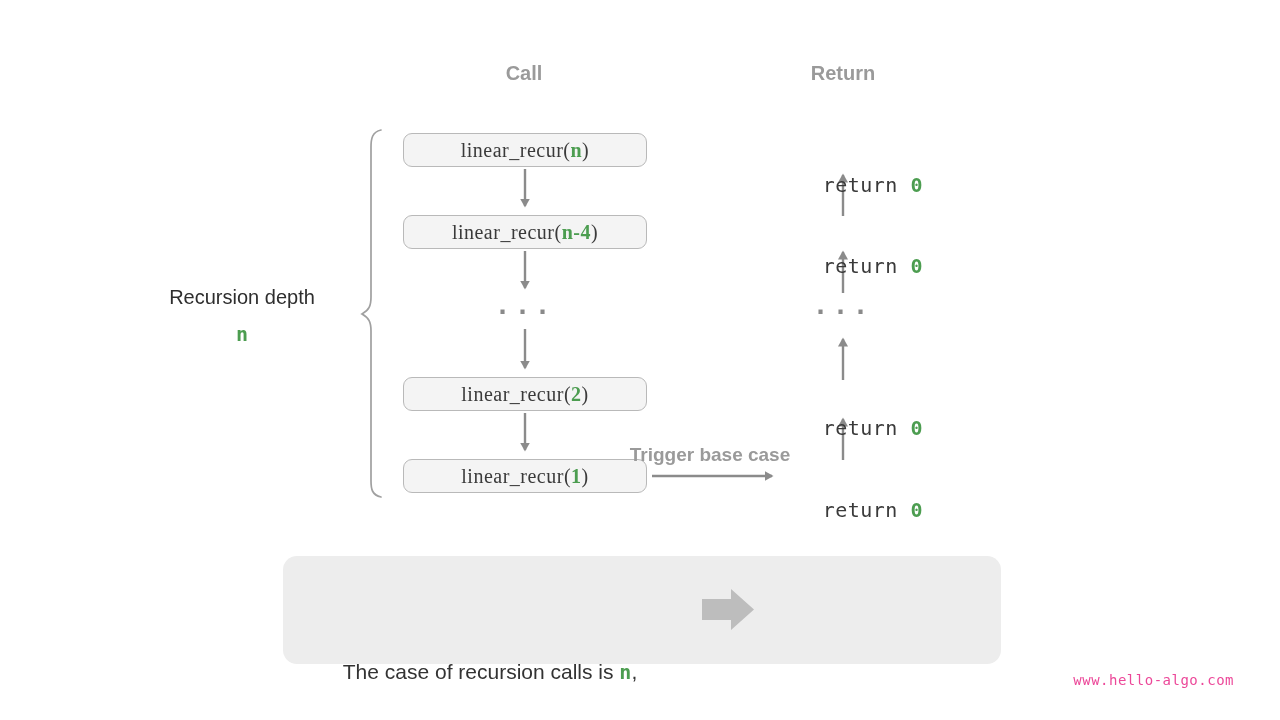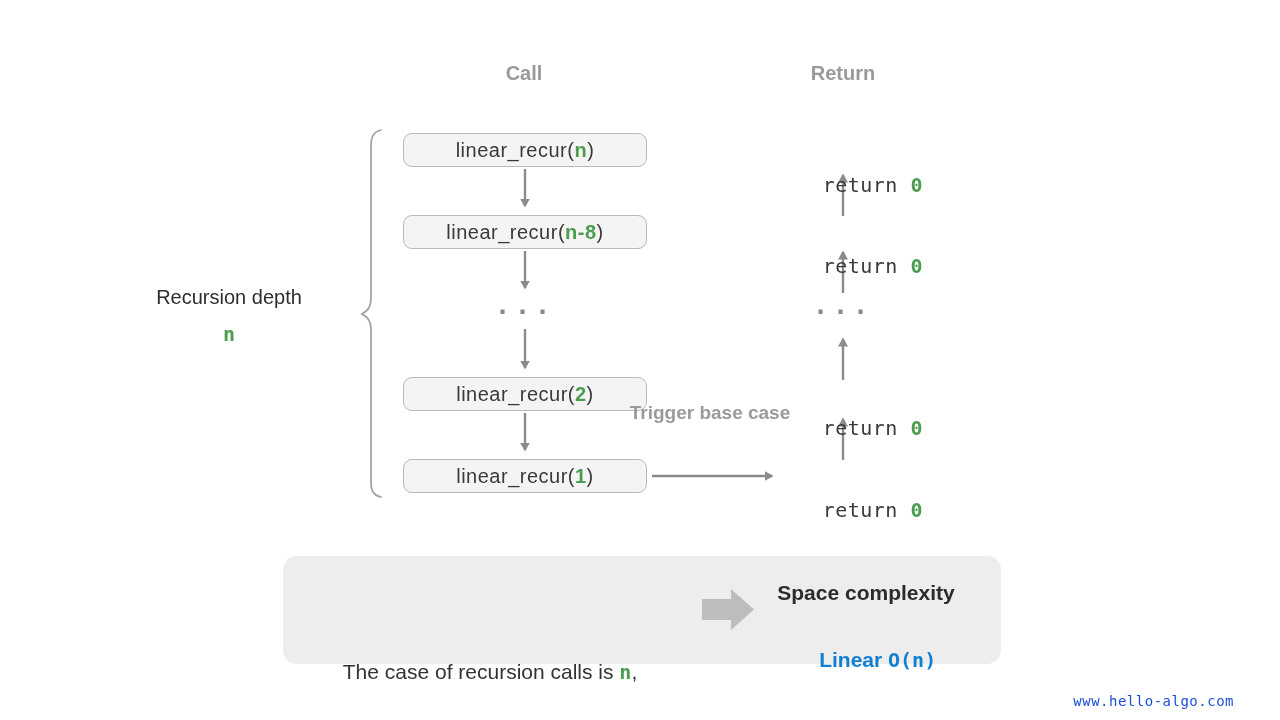--- a/index.html
+++ b/index.html
@@ -11,49 +11,49 @@
 
   .colhead {
     position:absolute; transform:translateX(-50%);
     font-weight:bold; font-size:20px; color:#9a9a9a; line-height:24px;
   }
 
   .codebox {
     position:absolute; left:403px; width:244px; height:34px; box-sizing:border-box;
     background:#f4f4f4; border:1.5px solid #b9b9b9; border-radius:9px;
     display:flex; align-items:center; justify-content:center;
-    font-family:Liberation Sans, sans-serif; font-size:20px; letter-spacing:0.5px;
+    font-family:Liberation Serif, serif; font-size:20px; letter-spacing:0.5px;
     color:#3a3a3a; white-space:pre;
   }
   .arg { color:#4c9d50; font-weight:bold; }
 
   .retline {
     position:absolute; left:763px; width:160px; height:34px; line-height:34px;
     text-align:right; font-family:"DejaVu Sans Mono", monospace;
     font-size:20px; letter-spacing:0.5px; color:#3a3a3a; white-space:pre;
   }
   .retval { color:#4c9d50; font-weight:bold; }
 
   .dots {
     position:absolute; transform:translateX(-50%);
     font-family:"DejaVu Sans Mono", monospace; font-weight:bold;
     font-size:25px; letter-spacing:5px; line-height:26px; color:#8a8a8a;
   }
 
   .left-label {
-    position:absolute; left:79px; top:284px; width:300px; text-align:center;
+    position:absolute; left:92px; top:284px; width:300px; text-align:center;
     font-size:20px; color:#2e2e2e; line-height:26px;
   }
   .left-label .depth-n {
     margin-top:11px; font-family:"DejaVu Sans Mono", monospace;
     font-weight:bold; font-size:20px; color:#4c9d50;
   }
 
   .trigger {
-    position:absolute; left:590px; top:402px; width:240px; text-align:center;
+    position:absolute; left:590px; top:444px; width:240px; text-align:center;
     font-weight:bold; font-size:19px; color:#9a9a9a;
   }
 
   .svg-layer { position:absolute; left:0; top:0; pointer-events:none; }
 
   .panel {
     position:absolute; left:283px; top:556px; width:718px; height:108px;
     background:#ededed; border-radius:14px;
   }
   .panel-left {
@@ -65,23 +65,23 @@
     position:absolute; left:756px; top:580px; width:220px; text-align:center;
     font-weight:bold; font-size:21px; color:#2b2b2b; line-height:26px;
   }
   .panel-right-value {
     position:absolute; left:756px; top:618px; width:220px; text-align:center;
     font-weight:bold; font-size:21px; color:#1280d2; line-height:28px; white-space:pre;
   }
   .panel-right-value .mono { font-size:20px; }
 
   .watermark {
-    position:absolute; right:46px; top:693px;
+    position:absolute; right:46px; top:672px;
     font-family:"DejaVu Sans Mono", monospace; font-size:14px;
-    letter-spacing:0.5px; color:#1d4ed8;
+    letter-spacing:0.5px; color:#ec4899;
   }
 </style>
 </head>
 <body>
 
 <div class="canvas">
 
   <div class="colhead" style="left:524px; top:61px;">Call</div>
   <div class="colhead" style="left:843px; top:61px;">Return</div>
 
@@ -109,21 +109,21 @@
 
   <div class="left-label">
     <div>Recursion depth</div>
     <div class="depth-n">n</div>
   </div>
 
   <div class="codebox" style="top:133px;">
     <span>linear_recur(</span><span class="arg">n</span><span>)</span>
   </div>
   <div class="codebox" style="top:215px;">
-    <span>linear_recur(</span><span class="arg">n-8</span><span>)</span>
+    <span>linear_recur(</span><span class="arg">n-4</span><span>)</span>
   </div>
   <div class="dots" style="left:525px; top:293px;">...</div>
   <div class="codebox" style="top:377px;">
     <span>linear_recur(</span><span class="arg">2</span><span>)</span>
   </div>
   <div class="codebox" style="top:459px;">
     <span>linear_recur(</span><span class="arg">1</span><span>)</span>
   </div>
 
   <div class="retline" style="top:134px;">
@@ -143,20 +143,16 @@
   <div class="trigger">Trigger base case</div>
 
   <div class="panel"></div>
   <div class="panel-left">
     <div><span>The case of recursion calls is </span><span class="mono arg">n</span><span>,</span></div>
     
   </div>
   <svg class="svg-layer" style="left:0; top:0;" width="1280" height="720" viewBox="0 0 1280 720">
     <polygon points="702,599 731,599 731,589 754,609.5 731,630 731,620 702,620" fill="#bdbdbd"></polygon>
   </svg>
-  <div class="panel-right-title">Space complexity</div>
-  <div class="panel-right-value">
-    <span>Linear </span><span class="mono">O(</span><span class="mono">n</span><span class="mono">)</span>
-  </div>
 
   <div class="watermark">www.hello-algo.com</div>
 
 </div>
 
 </body></html>

